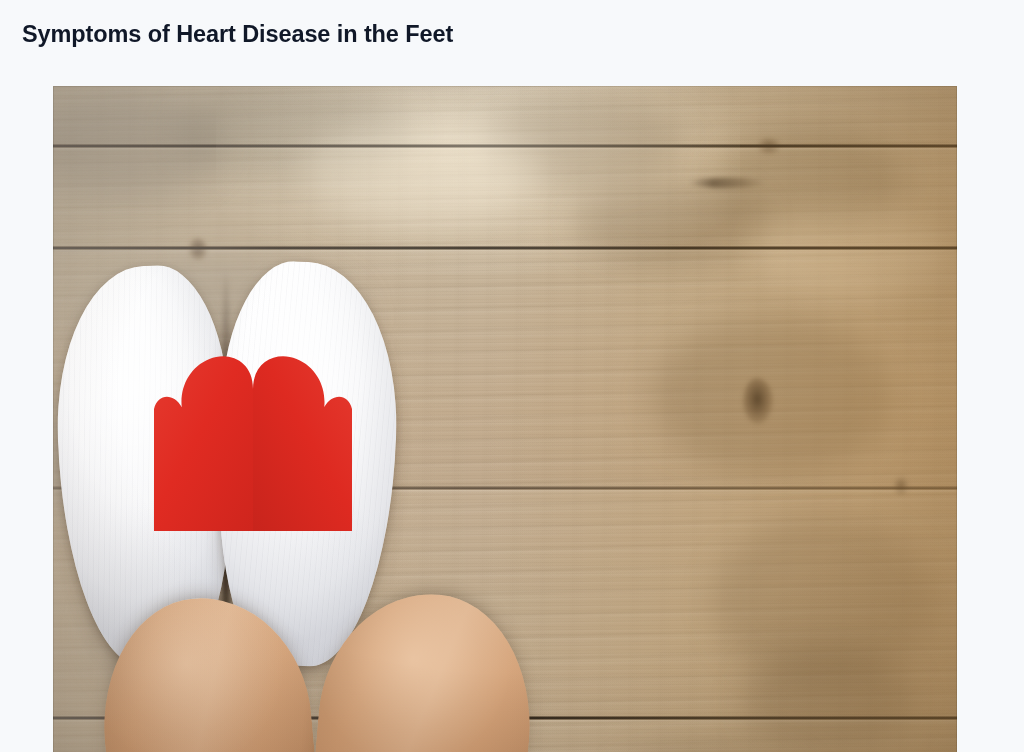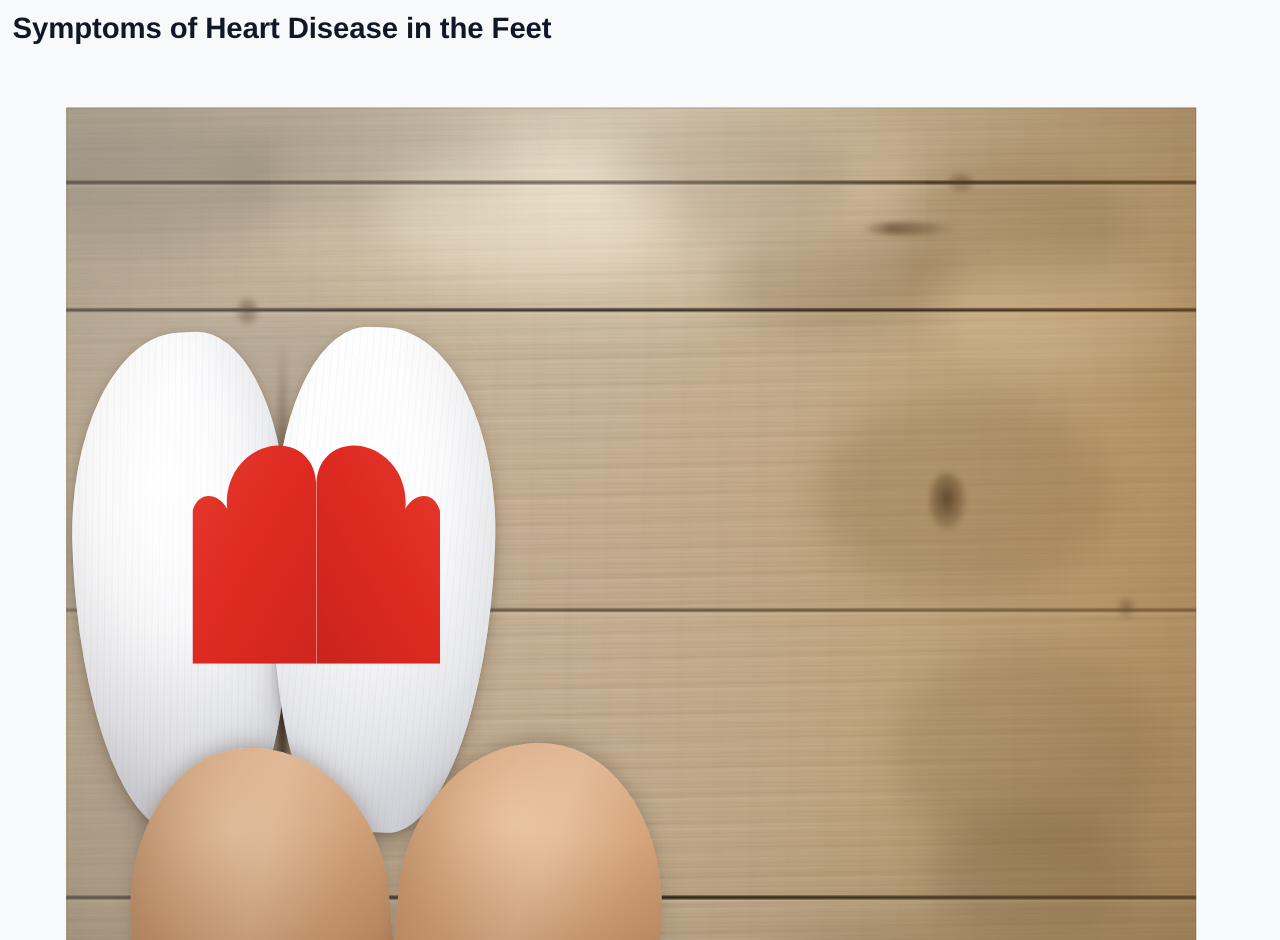--- a/index.html
+++ b/index.html
@@ -21,21 +21,21 @@
   }
 
   
   #article-title {
     position: absolute;
     left: 10px;
     top: 4px;
     width: 960px;
     height: 36px;
     line-height: 36px;
-    margin: 0;
+    margin: 12px;
     padding: 0;
     font-family: "Liberation Sans", sans-serif;
     font-size: 23.5px;
     font-weight: bold;
     letter-spacing: -0.1px;
     color: #101828;
     white-space: nowrap;
   }
 
   

